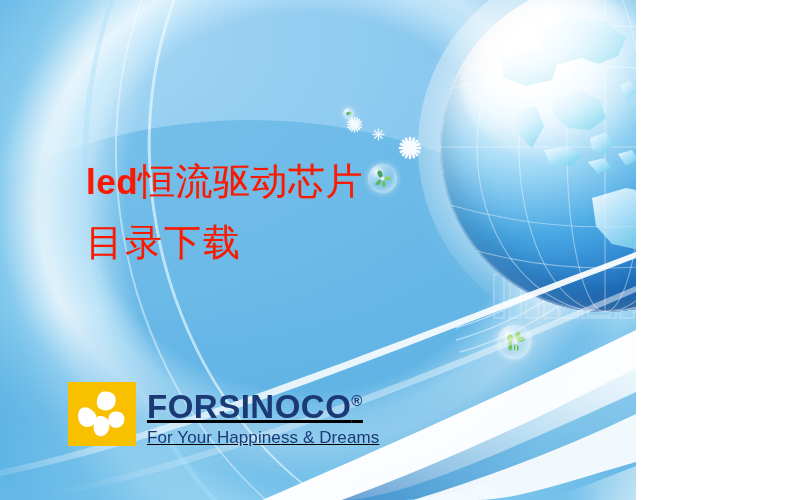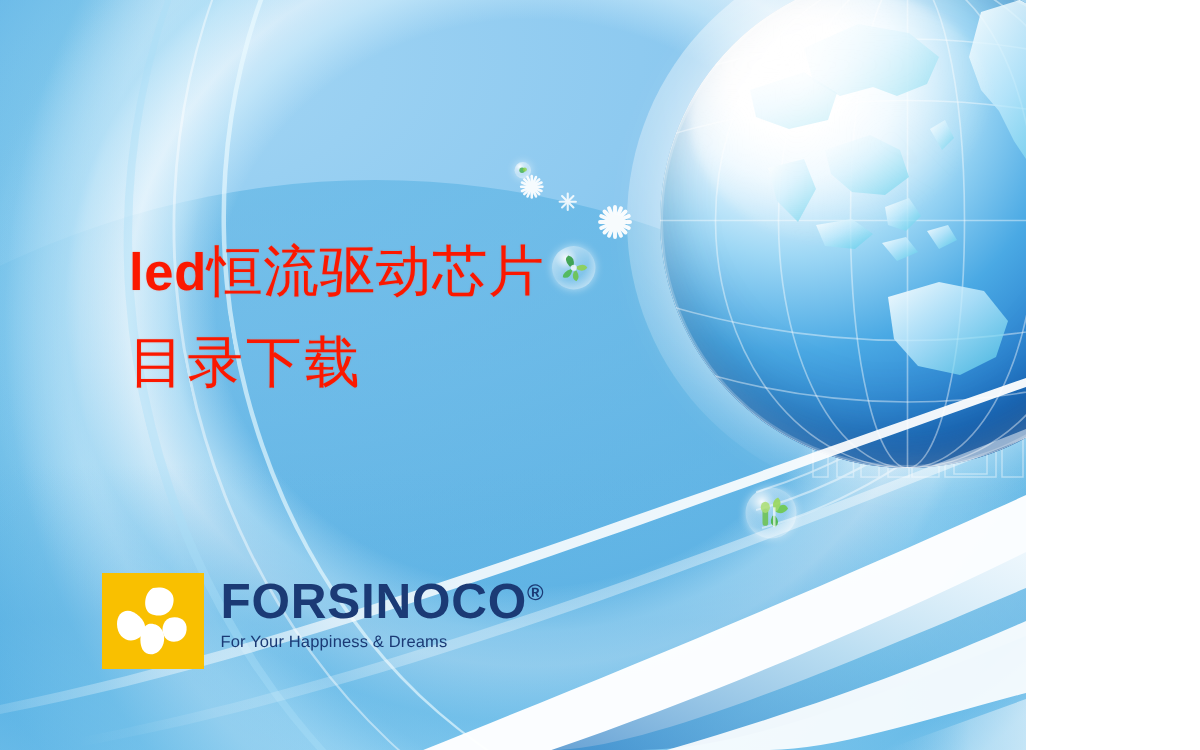--- a/index.html
+++ b/index.html
@@ -1,20 +1,20 @@
 <!DOCTYPE html>
 <html><head>
 <meta charset="utf-8">
 <style>
   html,body{margin:0;padding:0;background:#fff;}
   body{font-family:"Liberation Sans",sans-serif;}
 
   #stage{
     position:relative;
-    width:684px;height:500px;
+    width:636px;height:500px;
     overflow:hidden;
     background:#bef264;
   }
 
   
   .bg-base{
     position:absolute;inset:0;
     background:
       radial-gradient(ellipse 120% 90% at 12% 8%, #a4d6f4 0%, #8ecaf0 42%, #62b4e6 100%);
   }
@@ -144,37 +144,37 @@
     font-weight:bold;
     font-size:35px;
   }
   .headline .line2{
     font-family:"Liberation Serif","DejaVu Serif",serif;
     font-size:37px;letter-spacing:2px;
     display:block;margin-top:22px;
   }
 
   
-  .brand{position:absolute;left:68px;top:382px;display:flex;align-items:flex-start;}
+  .brand{position:absolute;left:68px;top:382px;display:flex;align-items:flex-end;text-decoration:underline;}
   .brand-mark{
     width:68px;height:64px;background:#f9c000;
     position:relative;flex:0 0 auto;
   }
   .brand-mark svg{position:absolute;inset:0;width:100%;height:100%;}
   .brand-text{margin-left:11px;padding-top:2px;}
   .brand-name{
     font-family:"Liberation Sans",sans-serif;
     font-weight:bold;font-size:33px;letter-spacing:.5px;
     color:#1b3a75;line-height:1;
     white-space:nowrap;
   }
   .brand-name sup{font-size:15px;vertical-align:super;line-height:0;}
   .brand-tag{
     font-family:"Liberation Sans",sans-serif;
-    font-size:11px;color:#1b3a75;line-height:1;
+    font-size:17px;color:#1b3a75;line-height:1;
     margin-top:6px;white-space:nowrap;letter-spacing:.1px;
   }
 </style>
 </head>
 <body>
 
 <div id="stage">
 
   <div class="bg-base"></div>
   <div class="bg-sweep-d"></div>

